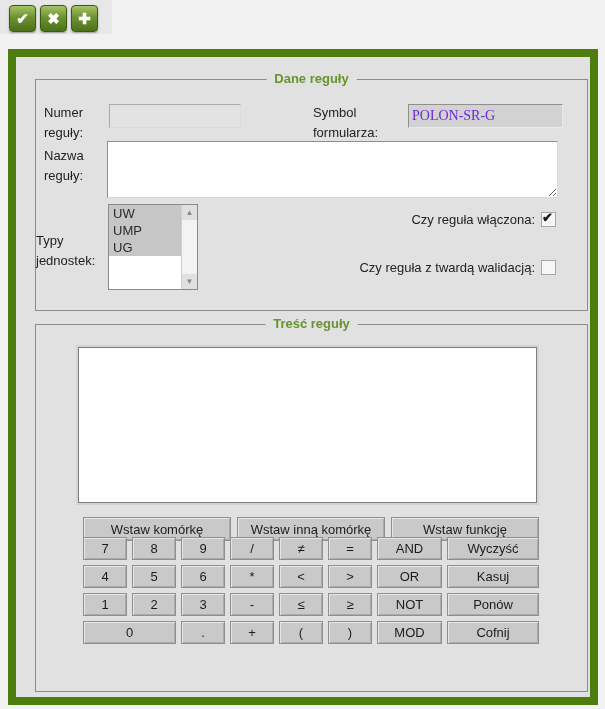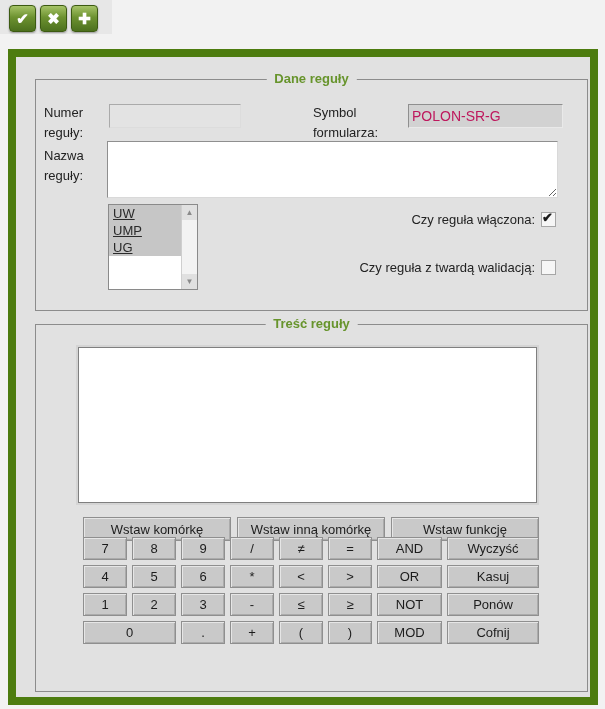--- a/index.html
+++ b/index.html
@@ -42,21 +42,21 @@
     color: #67942c; font-weight: bold; font-size: 13px;
   }
   .g1 { left: 19px; top: 22px; width: 553px; height: 232px; }
   .g2 { left: 19px; top: 267px; width: 553px; height: 368px; }
   .lbl {
     position: absolute; text-align: left; line-height: 20px; color: #222;
   }
   
   .inp {
     position: absolute; height: 24px;
-    font-family: Liberation Sans, sans-serif; font-size: 14px; color: #be185d;
+    font-family: Liberation Serif, serif; font-size: 14px; color: #6d28d9;
     padding: 0 3px;
     border-style: solid; border-width: 1px;
   }
   .inp.disabled {
     background: #e3e3e3;
     border-color: #aaaaaa #dcdcdc #dcdcdc #aaaaaa;
   }
   .inp.readonly {
     background: #d2d2d2;
     border-color: #8f8f8f #e9e9e9 #e9e9e9 #8f8f8f;
@@ -69,21 +69,21 @@
     resize: both;
   }
   
   .listbox {
     position: absolute; left: 72px; top: 124px; width: 90px; height: 86px;
     background: #fff; border: 1px solid #8a8a8a; display: flex;
   }
   .list-items { flex: 1 1 auto; overflow: hidden; }
   .list-item {
     height: 17px; line-height: 17px; padding-left: 4px;
-    background: #c6c6c6; color: #2a2a2a; font-size: 13px; cursor: default; text-decoration: underline;
+    background: #c6c6c6; color: #2a2a2a; font-size: 13px; cursor: default;
   }
   .list-scrollbar {
     flex: 0 0 16px; background: #f3f3f3; border-left: 1px solid #cfcfcf;
     display: flex; flex-direction: column; justify-content: space-between;
   }
   .sb-arrow {
     height: 15px; background: #e0e0e0; color: #8a8a8a;
     font-size: 8px; line-height: 15px; text-align: center; cursor: pointer;
   }
   
@@ -144,20 +144,21 @@
 
     <div class="lbl" style="left:8px; top:23px; width:60px;">Numer reguły:</div>
     <input class="inp disabled" style="left: 73px; top: 24px; width: 132px;" value="">
 
     <div class="lbl" style="left:277px; top:23px; width:90px;">Symbol formularza:</div>
     <input class="inp readonly" style="left: 372px; top: 24px; width: 155px;" value="POLON-SR-G">
 
     <div class="lbl" style="left:8px; top:66px; width:60px;">Nazwa reguły:</div>
     <textarea class="ta" style=""></textarea>
 
+    <div class="lbl" style="left:0px; top:151px; width:68px;">Typy jednostek:</div>
     <div class="listbox">
       <div class="list-items">
         <div class="list-item">UW</div>
         <div class="list-item">UMP</div>
         <div class="list-item">UG</div>
       </div>
       <div class="list-scrollbar">
         <div class="sb-arrow">▲</div>
         <div class="sb-arrow">▼</div>
       </div>

